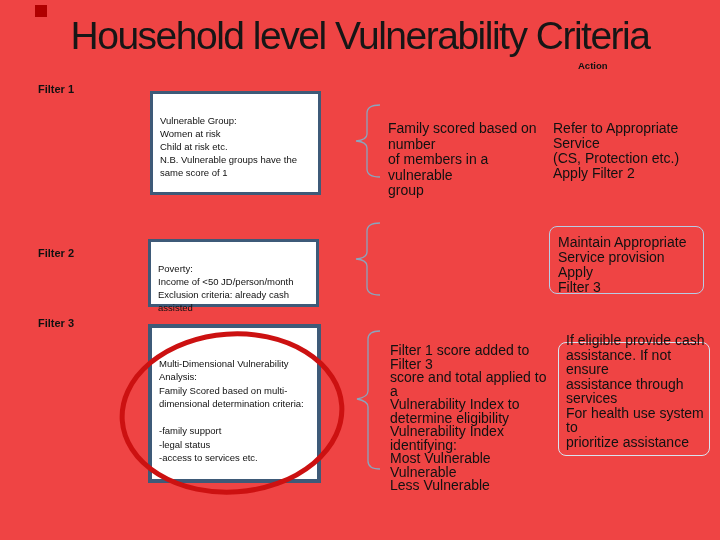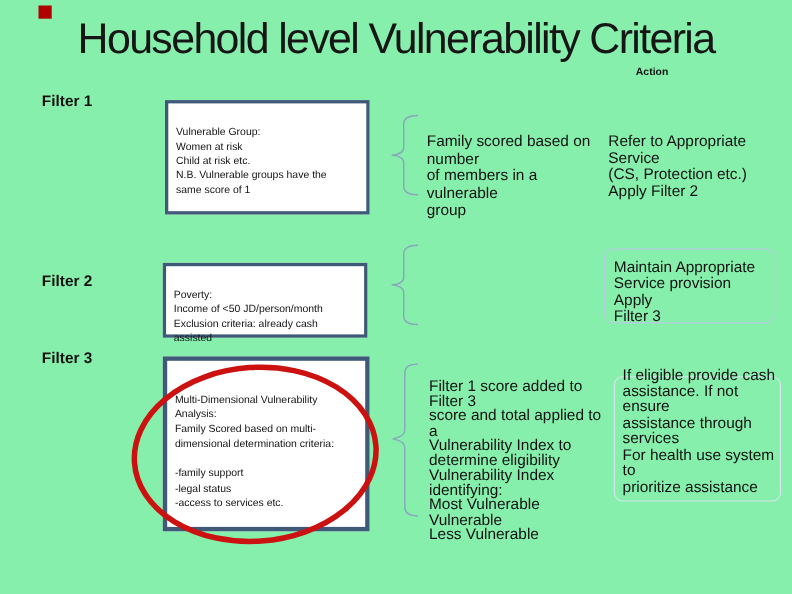--- a/index.html
+++ b/index.html
@@ -1,33 +1,33 @@
 <!DOCTYPE html>
 <html style="--text: #111111; --box-border: #3e5a78; --brace: #8aa5bd; --ellipse-stroke: #cc1111; --action-box-border: #b8cce4; --marker: #b00000;"><head>
 <meta charset="utf-8">
 <style>
   html,body{margin:0;padding:0;background:#fff;}
   #slide{
-    position:relative;width:720px;height:540px;background:#86efac;overflow:hidden;
+    position:relative;width:720px;height:540px;background:#ef4444;overflow:hidden;
     font-family:"Liberation Sans",sans-serif;color:var(--text,#111);
   }
   .abs{position:absolute;}
   #red-marker{left:35px;top:5px;width:12px;height:12px;background:var(--marker,#b00000);}
   #title{
     left:0;right:0;top:14px;text-align:center;font-size:39px;letter-spacing:-1.5px;
     color:#161616;white-space:nowrap;font-weight:400;
   }
   #action-header{left:578px;top:60px;font-size:9.5px;font-weight:bold;}
-  .filter-label{left:38px;font-size:14px;font-weight:bold;}
+  .filter-label{left:38px;font-size:11px;font-weight:bold;}
   #filter1-label{top:83px;}
   #filter2-label{top:247px;}
   #filter3-label{top:317px;}
   .criteria-box{
     border:3px solid var(--box-border,#3e5a78);background:#fff;
-    font-size:9.5px;line-height:13px;white-space:pre-line;padding:7px 20px 0 7px;
+    font-size:9.5px;line-height:13px;white-space:pre-line;padding:7px 5px 0 7px;
   }
   #box1{left:150px;top:91px;width:153px;height:91px;}
   #box2{left:148px;top:239px;width:153px;height:55px;}
   #box3{left:148px;top:324px;width:153px;height:136px;border-width:4px;padding-top:15px;line-height:13.5px;}
   .body-text{font-size:14px;line-height:15px;white-space:pre-line;}
   #process1{left:388px;top:121px;width:165px;line-height:15.5px;}
   #process2{left:388px;top:236px;width:165px;}
   #process3{left:390px;top:344px;width:160px;line-height:13.5px;}
   #action1{left:553px;top:121px;width:160px;}
   #action2{left:558px;top:235px;width:140px;}

